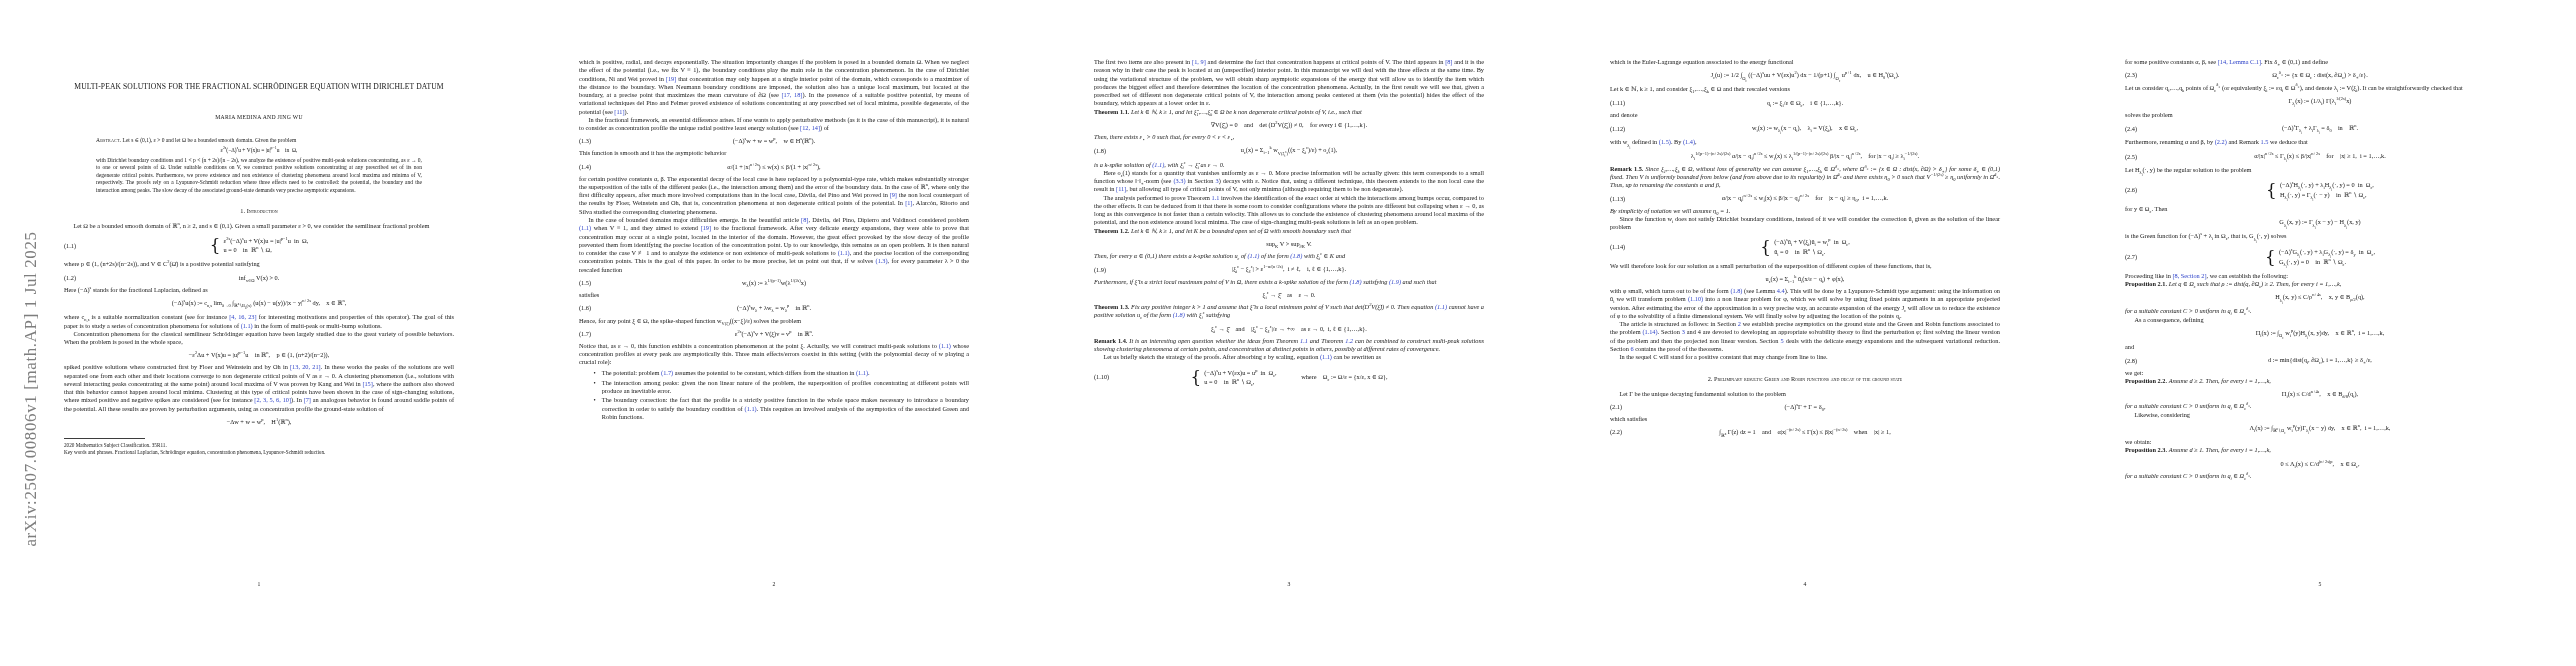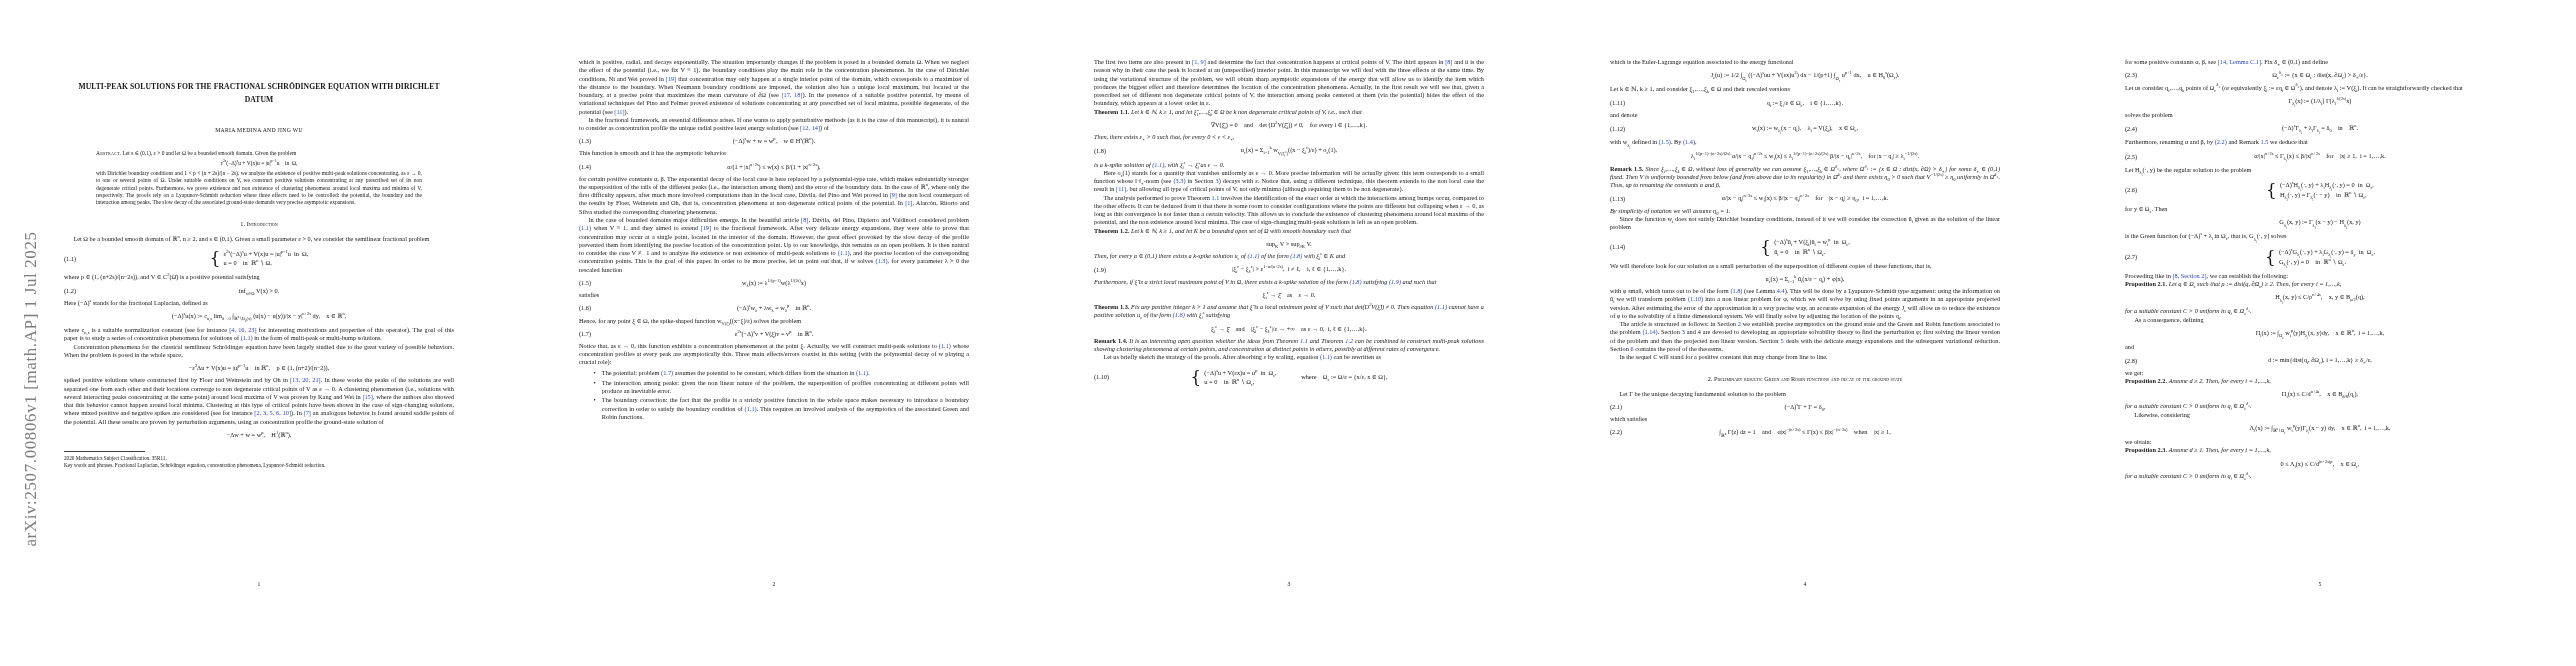--- a/index.html
+++ b/index.html
@@ -6,21 +6,21 @@
   #canvas{position:relative;width:2576px;height:667px;background:#ffffff;overflow:hidden;
           font-family:"Liberation Serif","DejaVu Serif",serif;color:#151515;}
   .sheet{position:absolute;top:0;width:515px;height:667px;background:#ffffff;}
   .content{position:absolute;left:64px;width:390px;}
   .para{font-size:6.3px;line-height:1.315;text-align:justify;margin:0;}
   .para.ind{text-indent:9.4px;}
   .para.it{font-style:italic;}
   .para.abs{margin:0 32px;font-size:5.5px;line-height:1.36;}
   .para.abs.first{margin-top:16.7px;}
   .sclabel{font-variant:small-caps;letter-spacing:0.2px;}
-  .title{font-size:7.6px;font-weight:bold;text-align:center;line-height:1.7;letter-spacing:0.1px;}
+  .title{font-size:7.6px;font-weight:normal;text-align:center;line-height:1.7;letter-spacing:0.1px;}
   .authors{font-size:5.7px;text-align:center;margin-top:20px;letter-spacing:0.3px;}
   .sechead{font-size:6.3px;text-align:center;font-variant:small-caps;margin:13.3px 0 7.8px;}
   .eq{position:relative;margin:5px 0;display:flex;justify-content:center;align-items:center;font-size:6.3px;}
   .eq.abs{font-size:5.5px;margin:3.3px 32px;}
   .eqtag{position:absolute;left:0;font-size:6.3px;color:#151515;}
   .eqbody{text-align:center;}
   .cases{display:flex;align-items:center;}
   .brace{font-size:16.7px;font-weight:300;margin-right:3.3px;font-family:"DejaVu Serif",serif;}
   .eqlines div{text-align:left;line-height:1.45;}
   .side{margin-left:24.5px;}

